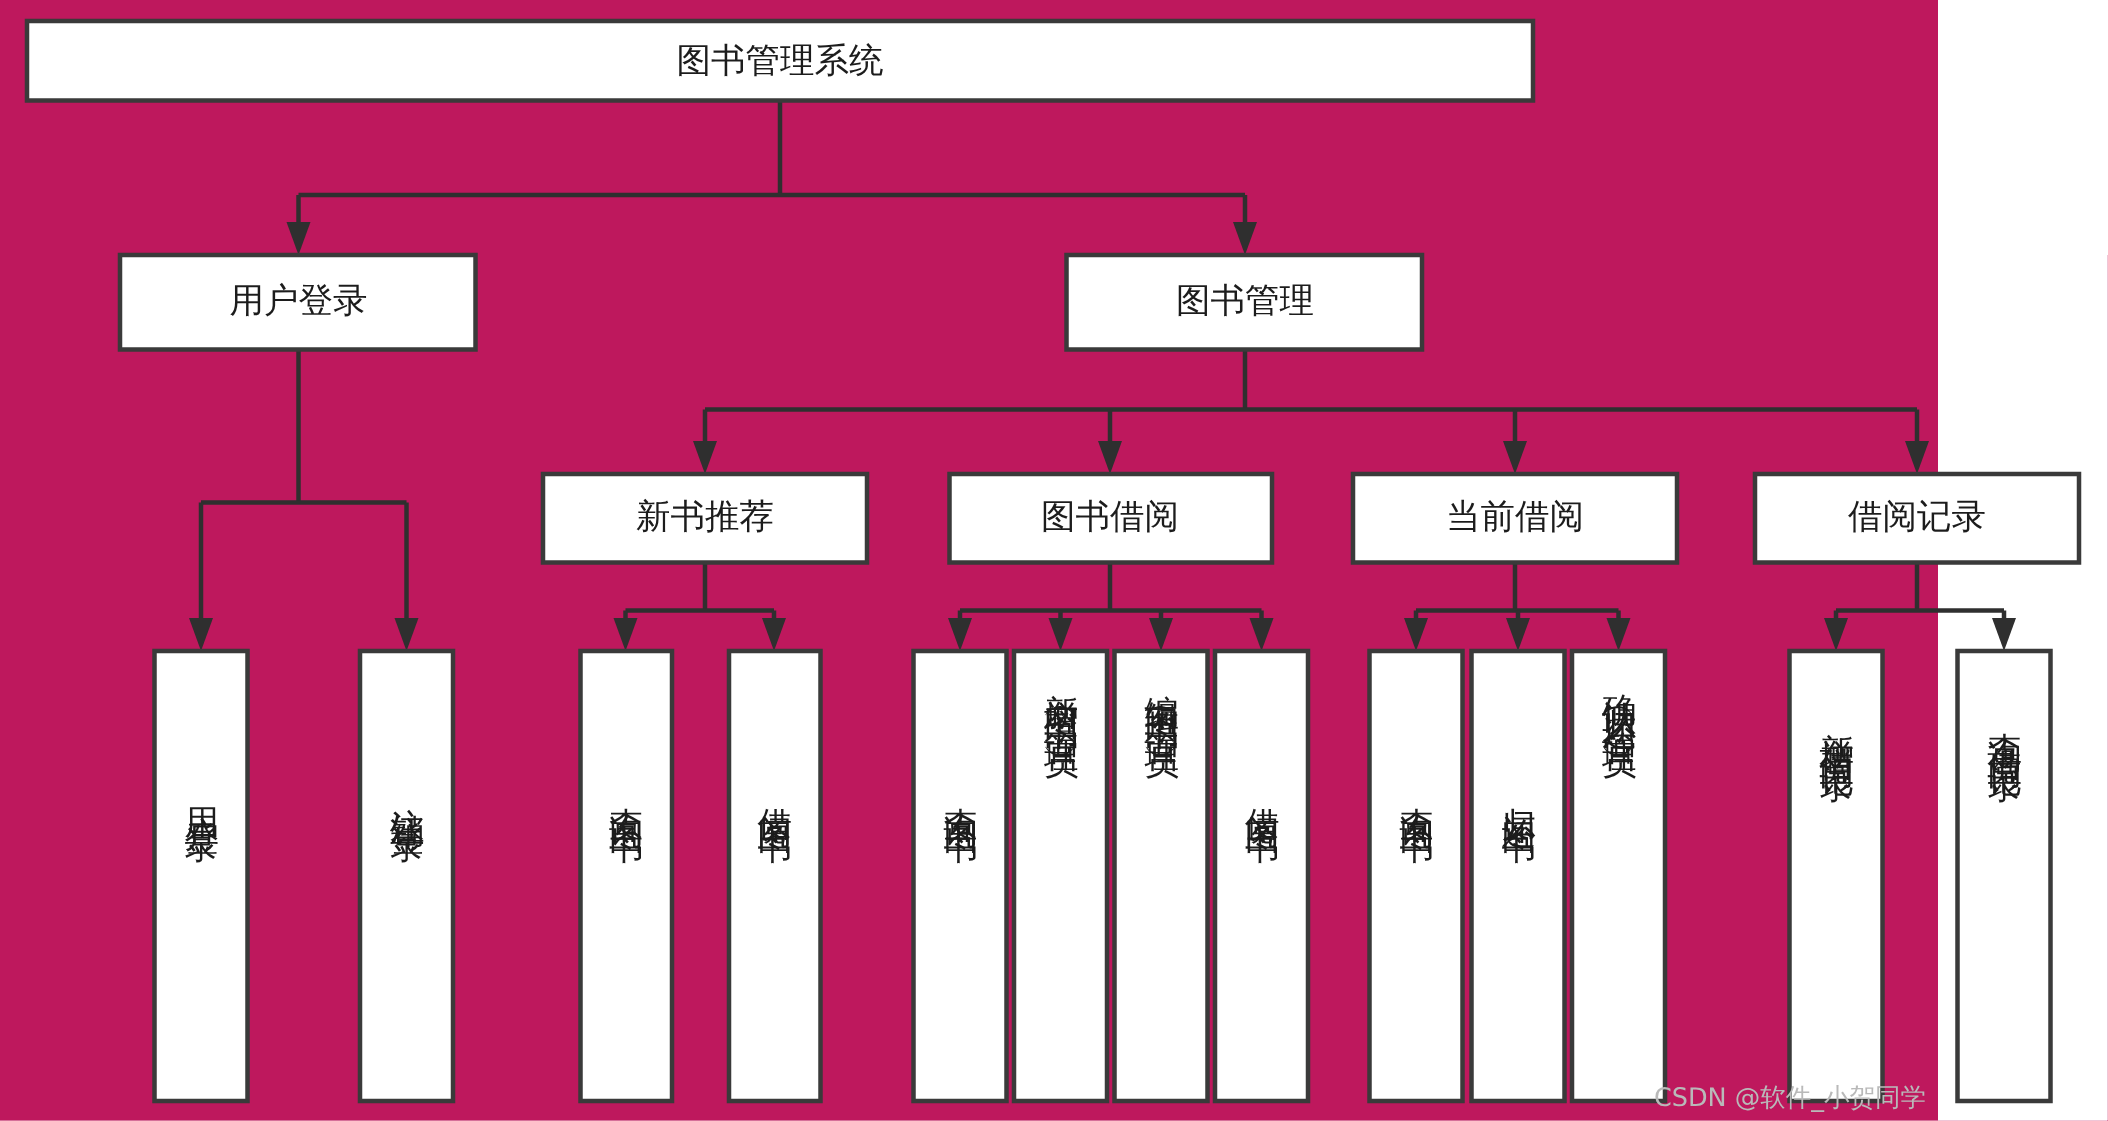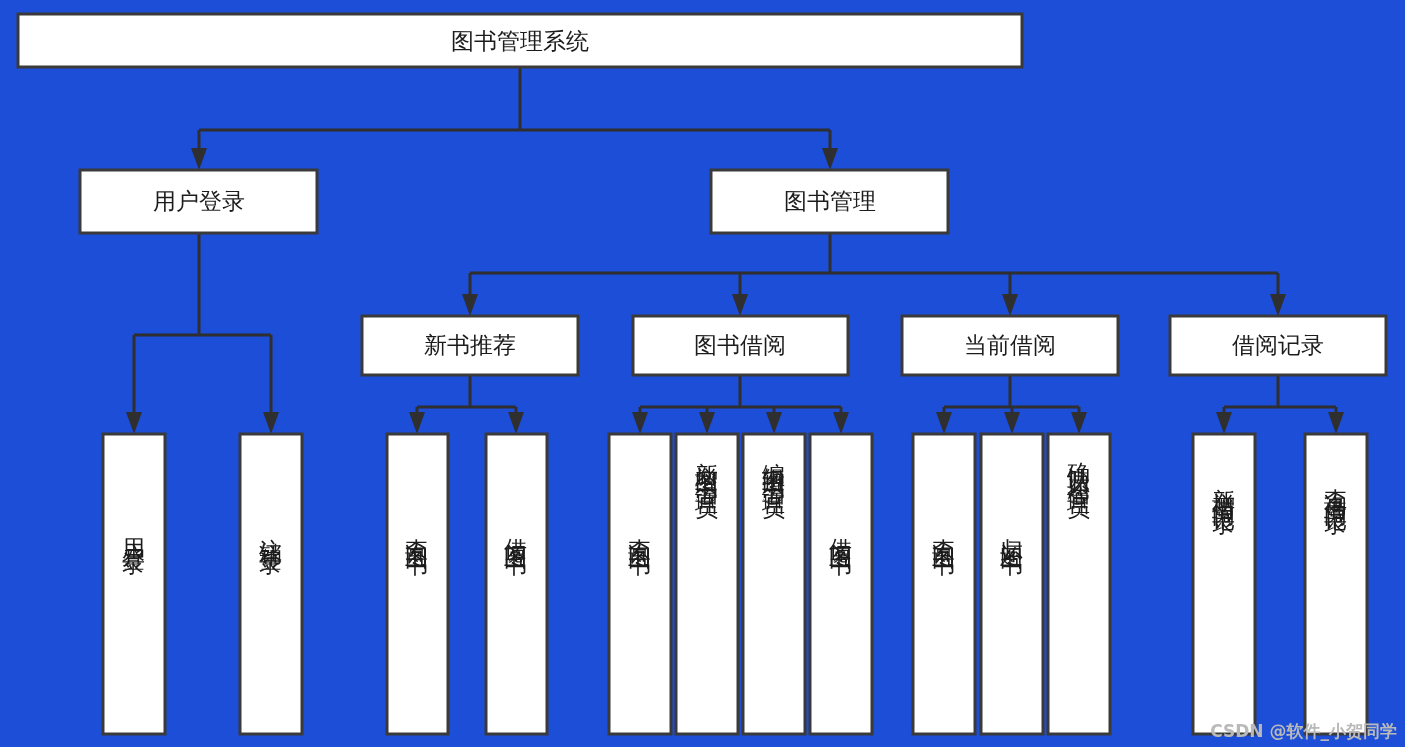--- a/index.html
+++ b/index.html
@@ -9,23 +9,23 @@
     background: #ffffff;
   }
   body {
     width: 1405px;
     height: 747px;
     overflow: hidden;
     font-family: "DejaVu Sans", "Liberation Sans", sans-serif;
   }
   #diagram-root {
     position: relative;
-    width: 1405px;
+    width: 1292px;
     height: 747px;
-    background: #1d4ed8;
+    background: #be185d;
   }
   svg#flowchart {
     position: absolute;
     left: 0;
     top: 0;
     width: 1405px;
     height: 747px;
     display: block;
   }
   .node-box {
@@ -63,21 +63,20 @@
   .watermark {
     position: absolute;
     right: 8px;
     bottom: 4px;
     font-family: "DejaVu Sans", "Liberation Sans", sans-serif;
     font-size: 17px;
     color: #b9b9b9;
     white-space: nowrap;
     user-select: none;
     pointer-events: none;
-    font-weight: bold;
   }
 </style>
 </head>
 <body>
 
 <div id="diagram-root">
 
   <svg id="flowchart" viewBox="0 0 1405 747">
 
     <g>

